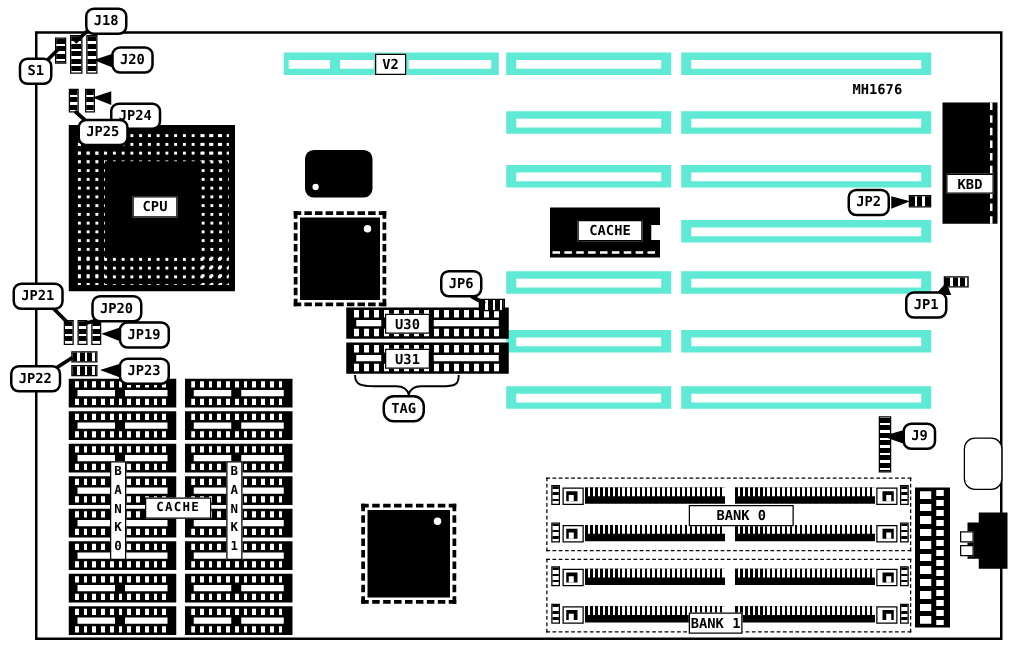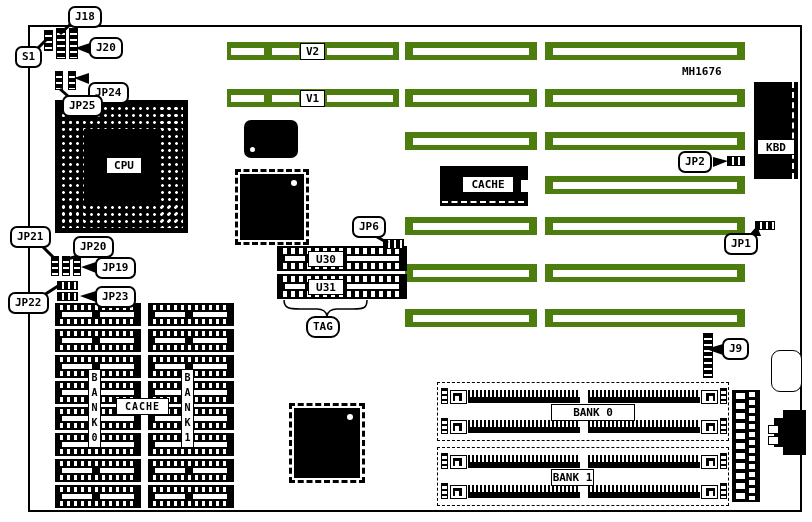--- a/index.html
+++ b/index.html
@@ -8,21 +8,21 @@
     position: relative; width: 812px; height: 522px;
     background:#fff; overflow: hidden;
     font-family: "DejaVu Sans Mono", monospace; color:#000;
   }
   .abs { position:absolute; }
 
   
   .pcb { border: 2px solid #000; z-index:1; background:#fff; }
 
   
-  .slotbar { position:absolute; height:18px; background:#4d7c0f; z-index:10; }
+  .slotbar { position:absolute; height:18px; background:#5eead4; z-index:10; }
   .slotbar .stripe { position:absolute; top:6px; height:7px; background:#fff; }
   .stripe.full { left:8px; right:8px; }
 
   
   .boxlabel {
     position:absolute; background:#fff; border:1px solid #000;
     font-weight:bold; font-size:11px; line-height:15px; text-align:center;
     z-index:20; white-space:nowrap;
   }
 
@@ -114,26 +114,20 @@
     <div class="boxlabel" style="left:73px;top:1px;width:25px;height:17px">V2</div>
     <div class="stripe" style="left:100px;width:66px"></div>
   </div>
   <div class="slotbar" style="left:405px;top:42px;width:132px">
       <div class="stripe full"></div>
     </div>
   <div class="slotbar" style="left:545px;top:42px;width:200px">
       <div class="stripe full"></div>
     </div>
 
-  <div class="slotbar" style="left:227px;top:89px;width:172px">
-    <div class="stripe" style="left:4px;width:33px"></div>
-    <div class="stripe" style="left:45px;width:27px"></div>
-    <div class="boxlabel" style="left:73px;top:1px;width:25px;height:17px">V1</div>
-    <div class="stripe" style="left:100px;width:66px"></div>
-  </div>
   <div class="slotbar" style="left:405px;top:89px;width:132px">
       <div class="stripe full"></div>
     </div>
   <div class="slotbar" style="left:545px;top:89px;width:200px">
       <div class="stripe full"></div>
     </div>
 
   <div class="slotbar" style="left:405px;top:132px;width:132px">
       <div class="stripe full"></div>
     </div>
@@ -252,21 +246,21 @@
   <div class="clip r" style="left:701px;top:420px"></div>
   <div class="endbox" style="left:720px;top:418px"></div>
 
   <div class="dashedbox" style="left:437px;top:447px;width:292px;height:59px"></div>
   <div class="endbox" style="left:441px;top:453px"></div>
   <div class="clip" style="left:450px;top:455px"></div>
   <div class="comb" style="left:468px;top:455px;width:112px"></div>
   <div class="comb" style="left:588px;top:455px;width:112px"></div>
   <div class="clip r" style="left:701px;top:455px"></div>
   <div class="endbox" style="left:720px;top:453px"></div>
-  <div class="boxlabel" style="left:551px;top:469px;width:43px;height:17px">BANK 1</div>
+  <div class="boxlabel" style="left:551px;top:490px;width:43px;height:17px">BANK 1</div>
   <div class="endbox" style="left:441px;top:483px"></div>
   <div class="clip" style="left:450px;top:485px"></div>
   <div class="comb" style="left:468px;top:485px;width:112px"></div>
   <div class="comb" style="left:588px;top:485px;width:112px"></div>
   <div class="clip r" style="left:701px;top:485px"></div>
   <div class="endbox" style="left:720px;top:483px"></div>
 
   <div class="jumper-h" style="left:727px;top:156px;width:18px;height:10px"></div>
   <div class="jumper-h" style="left:755px;top:221px;width:20px;height:9px"></div>
   <div class="jumper-v" style="left:703px;top:333px;width:10px;height:45px"></div>

